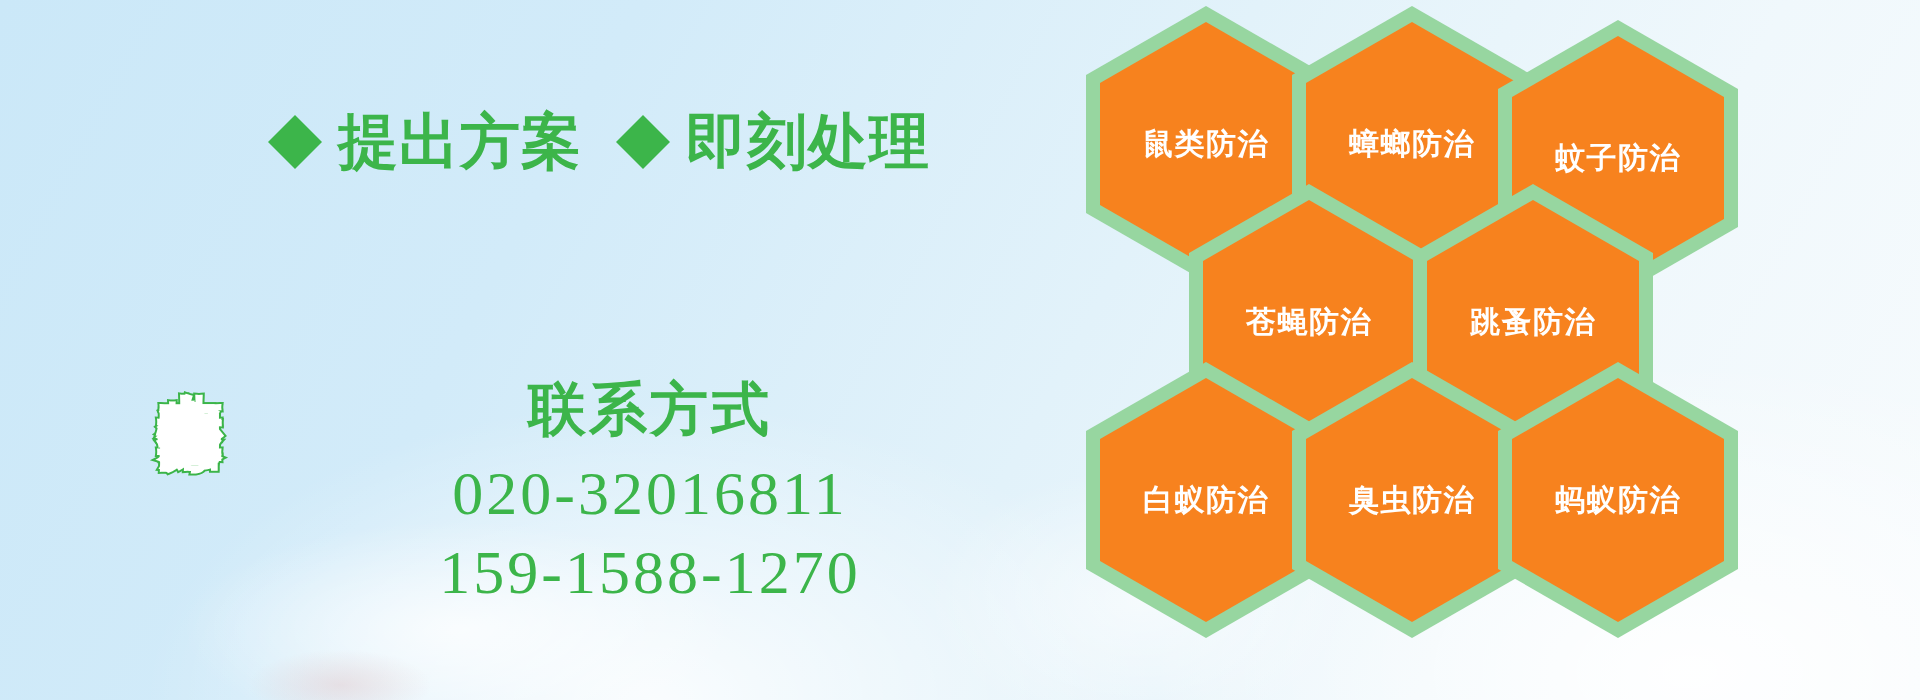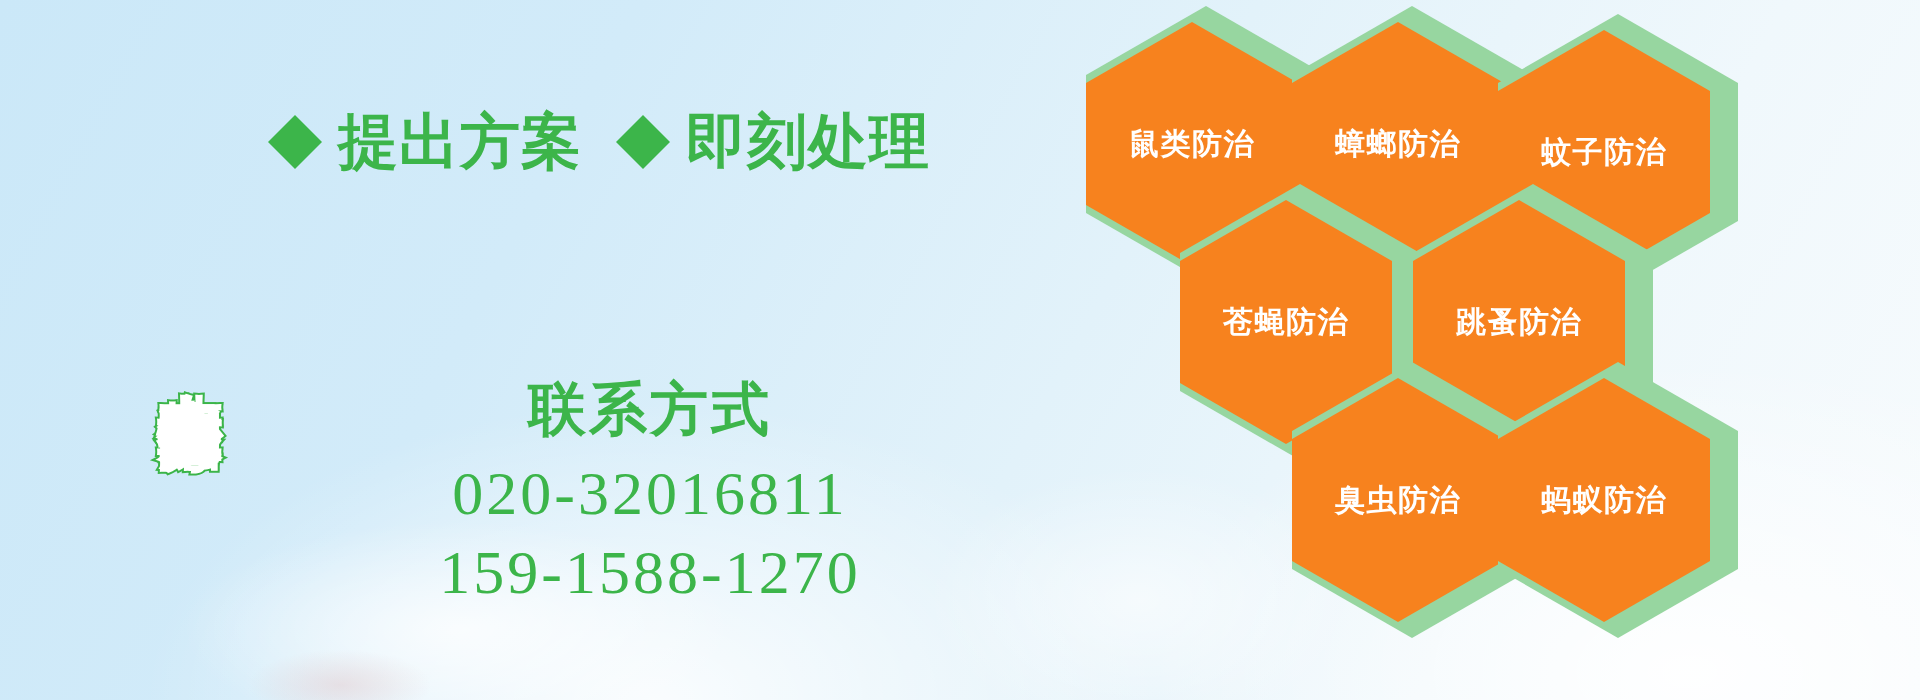--- a/index.html
+++ b/index.html
@@ -136,20 +136,21 @@
     top: 0px;
     width: 800px;
     height: 700px;
   }
   .hex {
     position: absolute;
     width: 240px;
     height: 276px;
     display: flex;
     align-items: center;
+    justify-content: center;
     clip-path: polygon(50% 0%, 100% 25%, 100% 75%, 50% 100%, 0% 75%, 0% 25%);
     background: #97d6a0;
     filter: drop-shadow(1px 2px 2px rgba(120,150,130,0.25));
   }
   .hex-inner {
     width: 212px;
     height: 244px;
     clip-path: polygon(50% 0%, 100% 25%, 100% 75%, 50% 100%, 0% 75%, 0% 25%);
     background: #f7821e;
     display: flex;
@@ -159,22 +160,22 @@
   .hex-label {
     color: #ffffff;
     font-size: 30px;
     font-weight: bold;
     letter-spacing: 1.5px;
     white-space: nowrap;
     line-height: 1;
   }
   .hex.r1c2 { left: 36px;   top: 6px;  }
   .hex.r1c3 { left: 242px;  top: 6px;  }
-  .hex.r1c4 { left: 448px;  top: 14px;  }
-  .hex.r2c1 { left: 130px;  top: 184px; }
+  .hex.r1c4 { left: 448px;  top: 20px;  }
+  .hex.r2c1 { left: 139px;  top: 184px; }
   .hex.r2c2 { left: 363px;  top: 184px; }
   .hex.r3c1 { left: 36px;   top: 362px; }
   .hex.r3c2 { left: 242px;  top: 362px; }
   .hex.r3c3 { left: 448px;  top: 362px; }
 </style>
 </head>
 <body>
 
 <div id="banner">
 
@@ -230,20 +231,25 @@
         <span class="hex-label">苍蝇防治</span>
       </div>
     </div>
 
     <div class="hex r2c2">
       <div class="hex-inner">
         <span class="hex-label">跳蚤防治</span>
       </div>
     </div>
 
+    <div class="hex r3c1">
+      <div class="hex-inner">
+        <span class="hex-label">白蚁防治</span>
+      </div>
+    </div>
 
     <div class="hex r3c2">
       <div class="hex-inner">
         <span class="hex-label">臭虫防治</span>
       </div>
     </div>
 
     <div class="hex r3c3">
       <div class="hex-inner">
         <span class="hex-label">蚂蚁防治</span>

